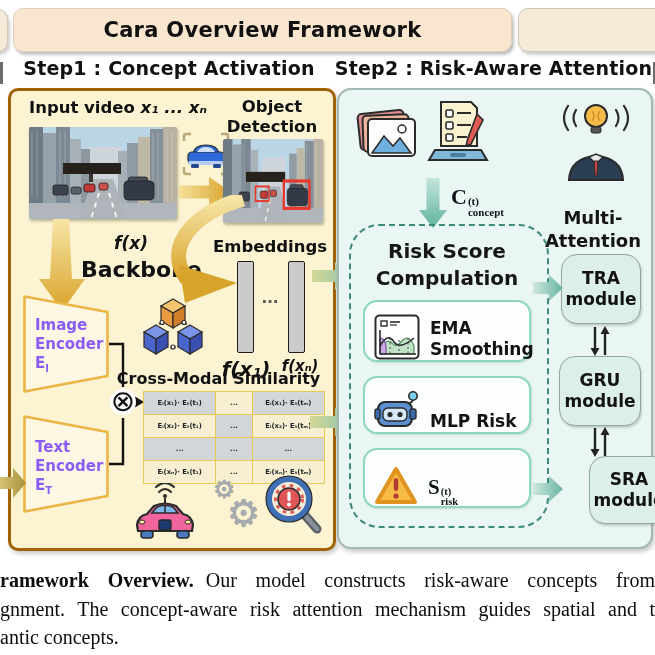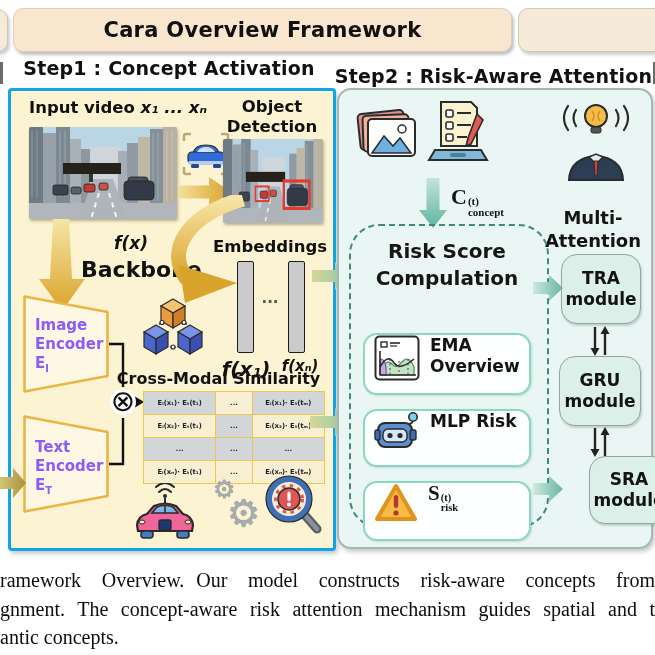--- a/index.html
+++ b/index.html
@@ -11,22 +11,22 @@
 
   
   .title-box{left:13px;top:8px;width:497px;height:42px;background:#f8e6cf;border:1px solid #ddcfbc;
     border-radius:10px;box-shadow:2px 3px 3px rgba(120,120,120,.45);display:flex;align-items:center;
     justify-content:center;font-size:21px;font-weight:800;letter-spacing:.3px;}
   .crop-box{background:#f6ead8;border:1px solid #cfc6b8;border-radius:10px;
     box-shadow:2px 3px 3px rgba(120,120,120,.35);}
   .step-head{top:57px;font-size:19px;font-weight:800;letter-spacing:.2px;}
 
   
-  .panel-left{left:8px;top:88px;width:322px;height:457px;background:#fcf3d2;border:3px solid #0ea5e9;
-    border-radius:4px;box-shadow:2px 3px 4px rgba(140,140,140,.45);}
+  .panel-left{left:8px;top:88px;width:322px;height:457px;background:#fcf3d2;border:3px solid #a16207;
+    border-radius:10px;box-shadow:2px 3px 4px rgba(140,140,140,.45);}
   .panel-right{left:337px;top:88px;width:312px;height:457px;background:#e9f6f3;border:2px solid #a2b8b4;
     border-radius:14px;box-shadow:2px 3px 4px rgba(140,140,140,.45);}
 
   .lbl{font-weight:800;font-size:16.5px;line-height:20px;color:#101010;}
   .ital{font-style:italic;}
 
   .shot{border-radius:2px;overflow:hidden;box-shadow:1px 2px 3px rgba(120,110,70,.5);}
   .shot svg{display:block;width:100%;height:100%;}
 
   .vbar{background:#cbcbcb;border:1.6px solid #1c1c1c;border-radius:2px;}
@@ -44,36 +44,36 @@
   .cell-c{background:#f8eed2;}
 
   .gears{color:#a7adb5;text-shadow:0 0 1px #555;line-height:1;}
   .gears .g1{font-size:25px;position:absolute;left:6px;top:0;}
   .gears .g2{font-size:37px;position:absolute;left:20px;top:18px;}
 
   
   .dashed-box{border:2.5px dashed #3c8c7a;border-radius:30px;}
   .risk-title{font-weight:700;font-size:20px;line-height:27px;color:#161616;}
   .whitebox{background:#fdfffe;border:2.5px solid #8bd7c0;border-radius:14px;display:flex;
-    align-items:flex-start;padding-left:9px;box-sizing:border-box;box-shadow:1px 1px 2px rgba(120,150,140,.3);margin-top:33px;}
+    align-items:flex-end;padding-left:9px;box-sizing:border-box;box-shadow:1px 1px 2px rgba(120,150,140,.3);}
   .wb-label{font-weight:800;font-size:17px;line-height:21px;margin-left:10px;color:#131313;}
   .module{background:#dcefe9;border:1.6px solid #93a5a0;border-radius:16px;display:flex;flex-direction:column;
     align-items:center;justify-content:center;font-weight:800;font-size:17px;line-height:21px;color:#131313;
     box-shadow:1px 2px 2px rgba(120,140,135,.35);}
   .multi-attn{font-weight:700;font-size:18px;line-height:23px;color:#141414;}
 
   .mathlbl{font-family:"Liberation Serif",serif;font-weight:bold;color:#101418;}
   .mstk{display:inline-flex;flex-direction:column;align-items:flex-start;margin-left:1px;
     font-size:11px;line-height:10.5px;transform:translateY(1px);}
 
   
   .caption{left:0;top:566px;width:655px;font-family:"Liberation Serif",serif;font-size:20px;
     line-height:28.5px;color:#0d0d0d;}
   .cap-just{text-align:justify;text-align-last:justify;white-space:nowrap;}
-  .cap-lead{font-weight:normal;margin-right:12px;}
+  .cap-lead{font-weight:bold;margin-right:12px;}
 
   svg{display:block;}
 </style>
 </head>
 <body>
 
 <div class="fig">
 
   <svg width="0" height="0" style="position:absolute" aria-hidden="true">
     <defs>
@@ -104,21 +104,21 @@
     </defs>
   </svg>
 
   <div class="abs crop-box" style="left:-18px;top:9px;width:24px;height:41px;"></div>
   <div class="abs title-box">
     <span>Cara Overview Framework</span>
   </div>
   <div class="abs crop-box" style="left:518px;top:8px;width:160px;height:42px;"></div>
 
   <div class="abs ctr step-head" style="left:8px;width:322px;">Step1 : Concept Activation</div>
-  <div class="abs ctr step-head" style="left:332px;width:323px;margin-top:8px;">Step2 : Risk-Aware Attention</div>
+  <div class="abs ctr step-head" style="left:332px;width:323px;">Step2 : Risk-Aware Attention</div>
   <div class="abs" style="left:0;top:62px;width:2.5px;height:22px;background:#6b6b6b;"></div>
   <div class="abs" style="left:652.5px;top:62px;width:2.5px;height:22px;background:#6b6b6b;"></div>
 
   <div class="abs panel-left">
 
     <div class="abs lbl" style="left:18px;top:7px;">
       <span>Input video</span>
       <span class="ital">x₁ ... xₙ</span>
     </div>
 
@@ -474,21 +474,21 @@
         <g stroke="#444" stroke-width="1" stroke-dasharray="2 2.5">
           <line x1="16" y1="24" x2="16" y2="40"></line>
             <line x1="25" y1="26" x2="25" y2="40"></line>
             <line x1="34" y1="24" x2="34" y2="40"></line>
         </g>
         <line x1="6" y1="16" x2="6" y2="40" stroke="#2b2b2b" stroke-width="1.6"></line>
         <line x1="6" y1="40" x2="42" y2="40" stroke="#2b2b2b" stroke-width="1.6"></line>
       </svg>
       <div class="wb-label">
         <div>EMA</div>
-        <div>Overview</div>
+        <div>Smoothing</div>
       </div>
     </div>
 
     <div class="abs whitebox" style="left:24px;top:286px;width:168px;height:58px;">
       <svg viewBox="0 0 46 42" style="width:46px;height:42px;flex:none;">
         <path d="M32 14 Q41 13 39 5" fill="none" stroke="#2b2b2b" stroke-width="1.8"></path>
         <circle cx="39" cy="6" r="4.2" fill="#7fd0f0" stroke="#2b2b2b" stroke-width="1.6"></circle>
         <rect x="4" y="12" width="34" height="24" rx="7" fill="#5b8fd0" stroke="#2b2b2b" stroke-width="2"></rect>
         <rect x="1" y="19" width="5" height="10" rx="2" fill="#3a6ab0" stroke="#2b2b2b" stroke-width="1.4"></rect>
         <rect x="36" y="19" width="6" height="10" rx="2" fill="#3a6ab0" stroke="#2b2b2b" stroke-width="1.4"></rect>

